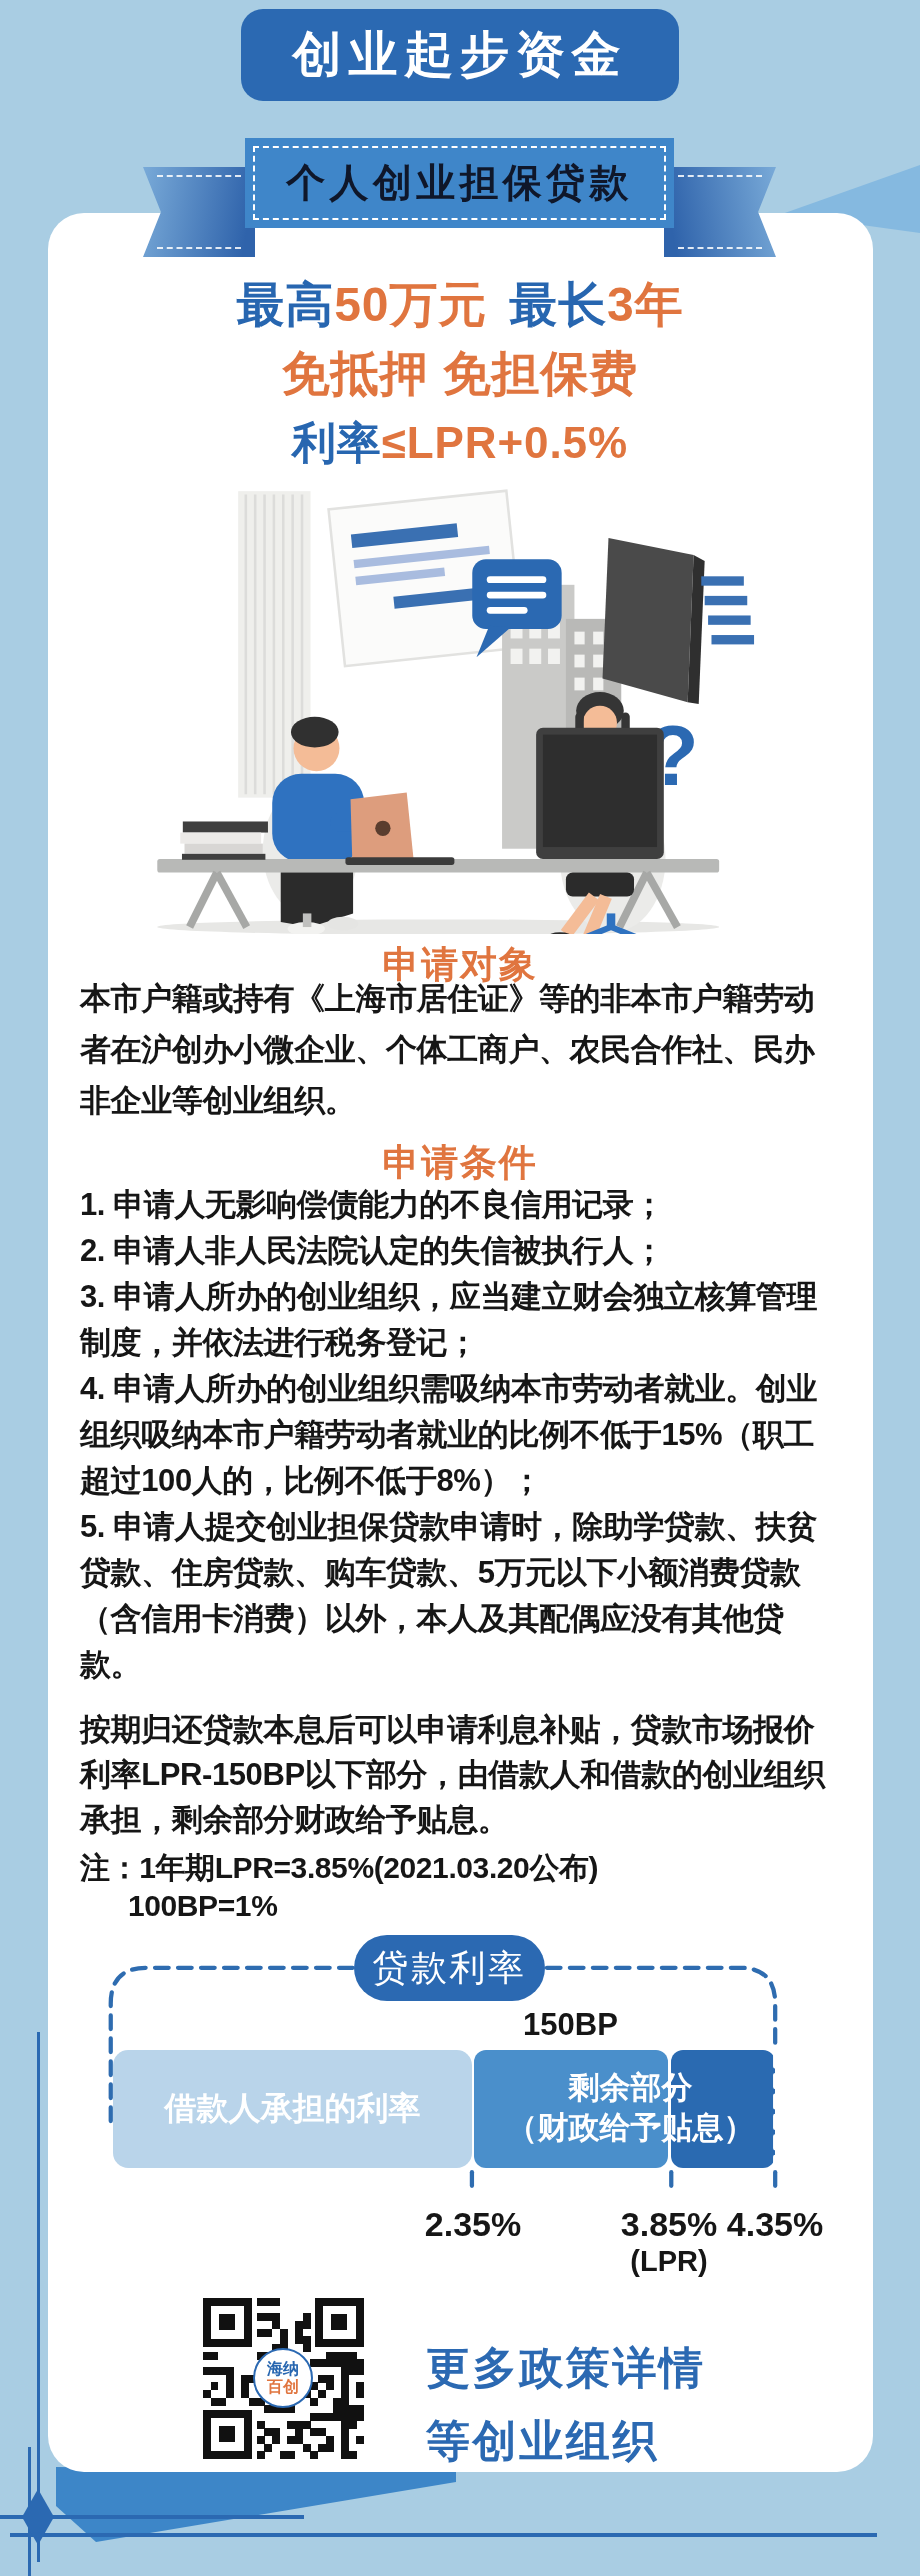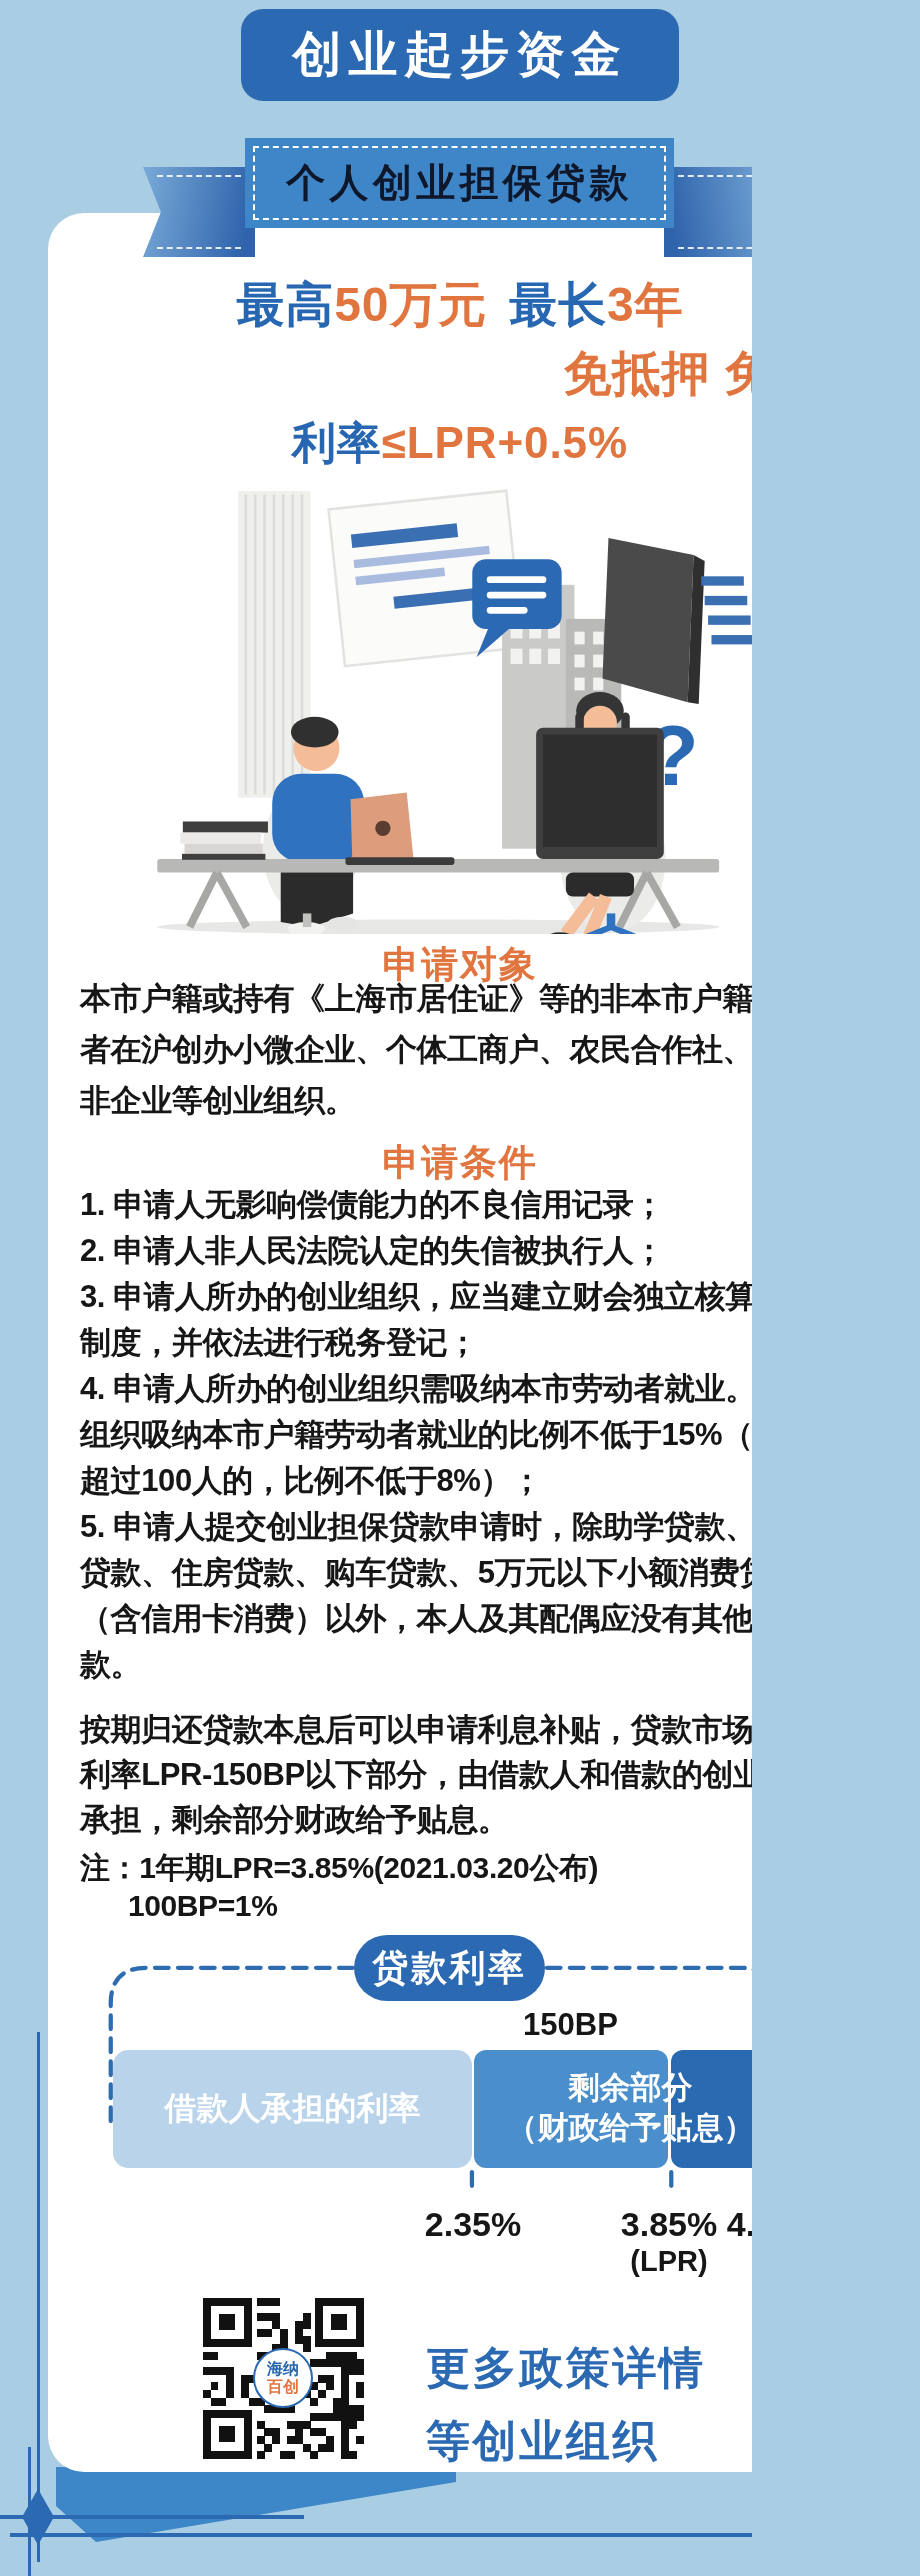--- a/index.html
+++ b/index.html
@@ -1,21 +1,21 @@
 <!DOCTYPE html>
 <html style="font-size:13.6px"><head>
 <meta charset="utf-8">
 <style>
   html,body{margin:0;padding:0;background:#a9cde3;}
-  .stage{position:relative;width:752px;height:2576px;overflow:hidden;background:#a9cde3;
+  .stage{position:relative;width:920px;height:2576px;overflow:hidden;background:#a9cde3;
          font-family:"Liberation Sans","DejaVu Sans",sans-serif;color:#141414;}
   .abs{position:absolute;}
   .center{left:0;width:920px;text-align:center;}
   .blue{color:#2766b0;}
-  .orange{color:#e0753f;text-align:right;}
+  .orange{color:#e0753f;}
   .gap{display:inline-block;width:22px;}
 
   
   .fold{left:782px;top:165px;width:138px;height:68px;background:#85b9e0;
         clip-path:polygon(0 72%,100% 0,100% 100%);}
   .wedge{left:56px;top:2467px;width:400px;height:75px;background:#3d86c8;
         clip-path:polygon(0 0,100% 6%,100% 20%,10% 100%,0 52%);}
   .card{left:48px;top:213px;width:825px;height:2259px;background:#ffffff;border-radius:36px;}
 
   
@@ -48,21 +48,21 @@
   .p1 b{font-weight:700;margin-top:38px;}
   .list{top:1182px;line-height:46px;}
   .p3{top:1707px;line-height:45px;}
   .note{top:1849px;line-height:38px;font-size:30px;}
   .note .ind{padding-left:48px;}
 
   
   .chart-svg{left:0;top:1942px;pointer-events:none;}
   .pill{left:354px;top:1935px;width:191px;height:66px;background:#2b69b2;border-radius:33px;
         display:flex;align-items:center;justify-content:center;}
-  .pill span{color:#fff;font-size:36px;font-weight:700;letter-spacing:2.6px;}
+  .pill span{color:#fff;font-size:36px;font-weight:400;letter-spacing:2.6px;}
   .bp{left:511px;top:2007px;width:119px;text-align:center;font-size:31px;font-weight:600;color:#161616;}
   .bar{top:2050px;height:118px;display:flex;align-items:center;justify-content:center;color:#fff;}
   .bar1{left:113px;width:359px;background:#b9d4ea;border-radius:15.3px;font-size:32px;font-weight:700;}
   .bar2{left:474px;width:194px;background:#4a8fcb;border-radius:12px;}
   .bar3{left:671px;width:104px;background:#2a6ab1;border-radius:12px;}
   .bar23label{left:477px;top:2068px;width:307px;text-align:center;color:#fff;
         font-size:31px;font-weight:700;line-height:40px;}
   .tick{top:2205px;width:136px;text-align:center;font-size:34px;font-weight:600;color:#161616;}
   .t1{left:405px;} .t2{left:601px;} .t3{left:707px;}
   .t2sub{left:601px;top:2245px;width:136px;text-align:center;font-size:29px;font-weight:600;color:#161616;}

